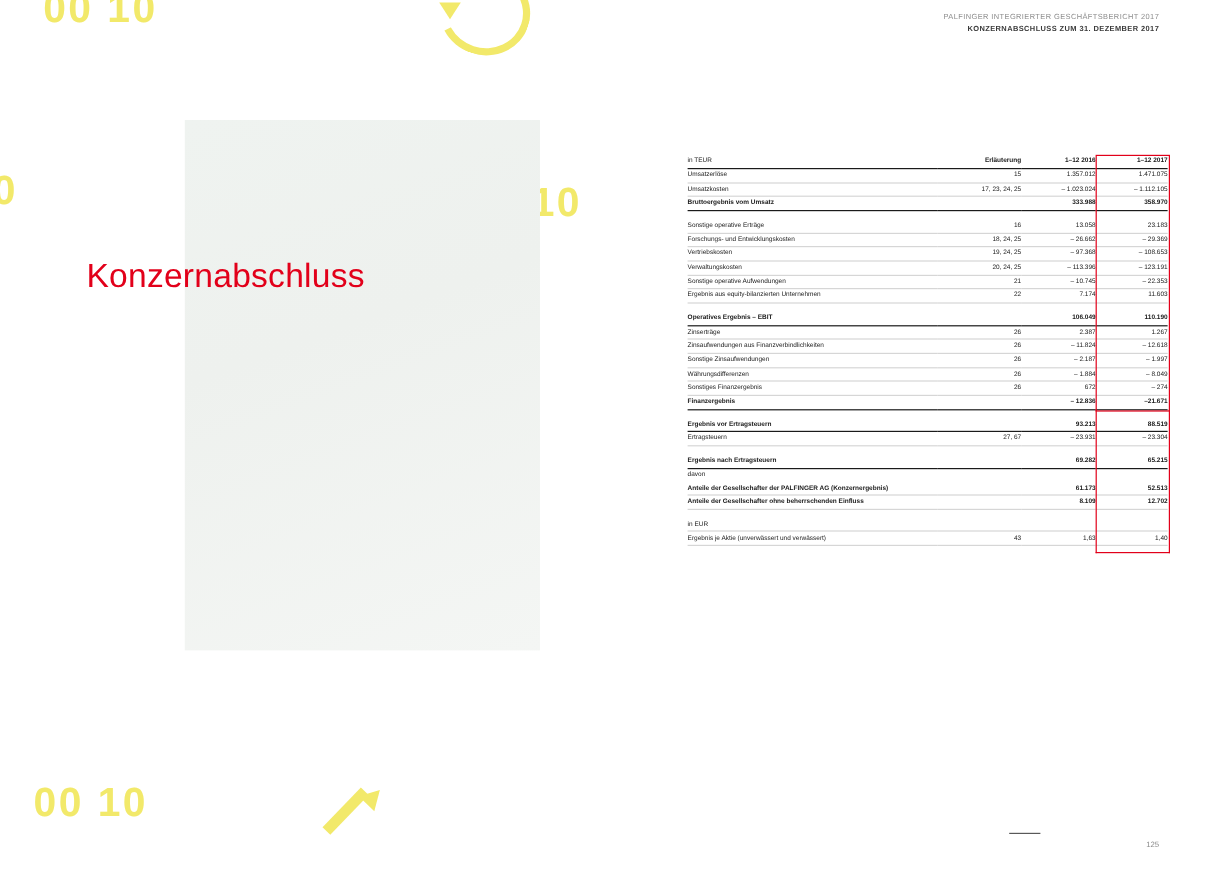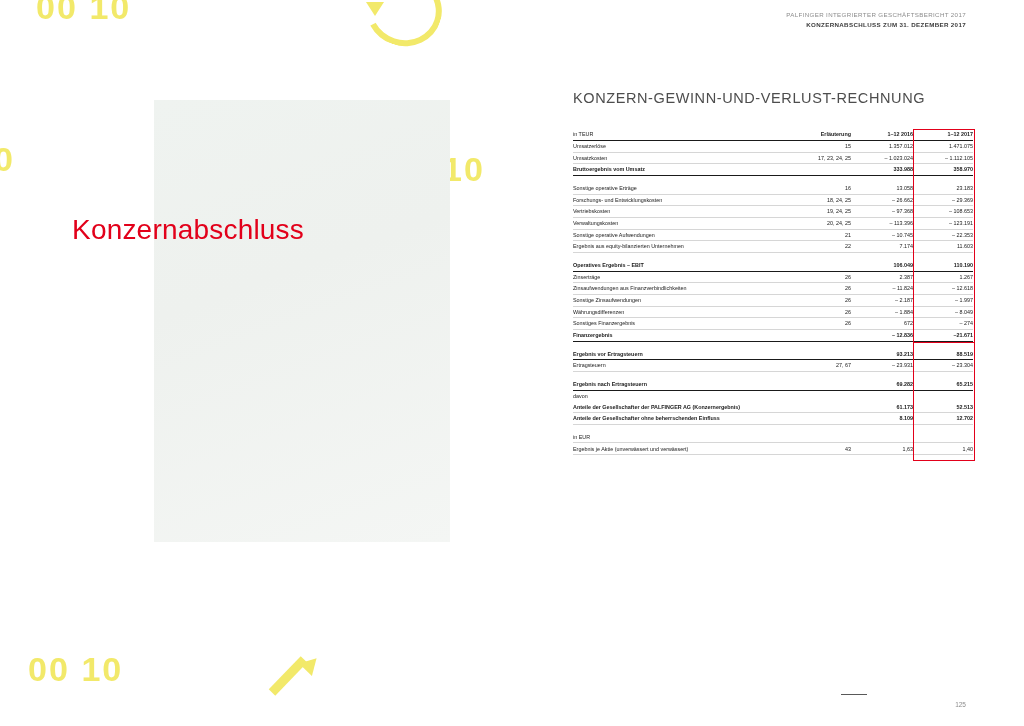--- a/index.html
+++ b/index.html
@@ -230,21 +230,20 @@
   <div class="cover-title">Konzernabschluss</div>
 </div>
 
 <div class="right-page">
 
   <div class="rp-header">
     <div class="line1">PALFINGER INTEGRIERTER GESCHÄFTSBERICHT 2017</div>
     <div class="line2">KONZERNABSCHLUSS ZUM 31. DEZEMBER 2017</div>
   </div>
 
-  <div class="rp-title">KONZERN-GEWINN-UND-VERLUST-RECHNUNG</div>
 
   <div class="table-wrap">
     <table class="fin">
       <tbody id="fin-body">
           <tr class="head">
             <td class="lbl">in TEUR</td>
             <td class="note">Erläuterung</td>
             <td class="v16">1–12 2016</td>
             <td class="v17">1–12 2017</td>
           </tr>

